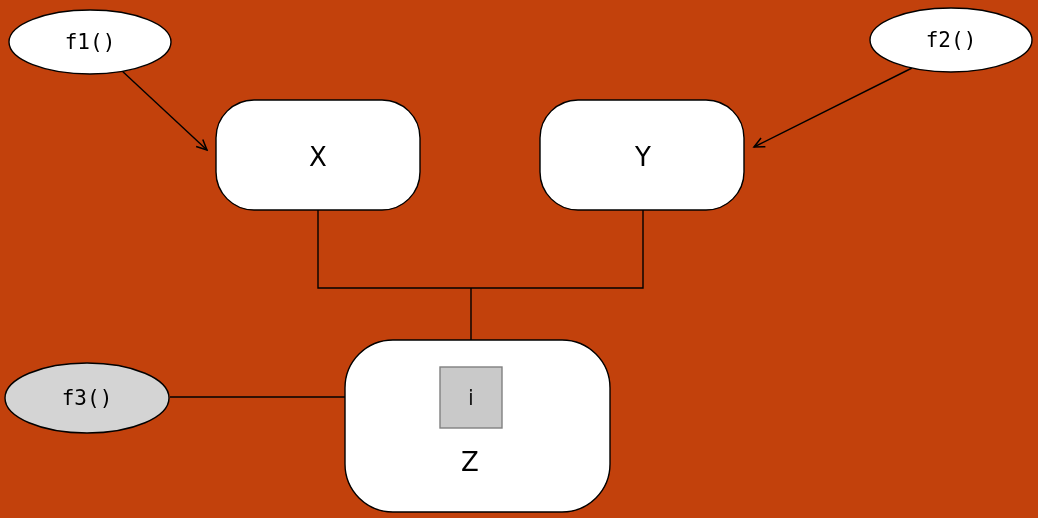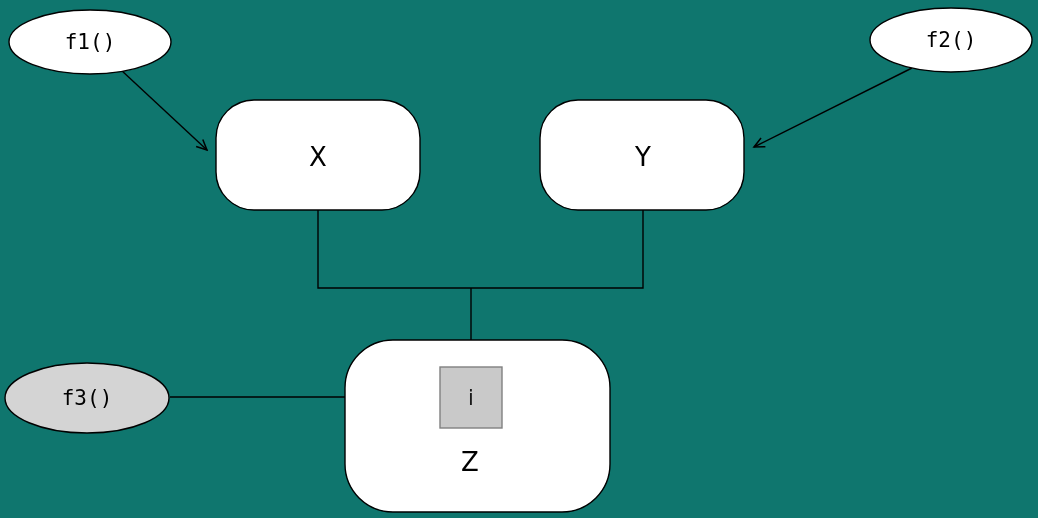--- a/index.html
+++ b/index.html
@@ -4,21 +4,21 @@
 <style>
   html, body {
     margin: 0;
     padding: 0;
     background: #ffffff;
   }
   .canvas {
     width: 1038px;
     height: 518px;
     position: relative;
-    background: #0f766e;
+    background: #c2410c;
     overflow: hidden;
   }
   svg { display: block; }
   .shape {
     fill: #ffffff;
     stroke: #000000;
     stroke-width: 1.4;
   }
   .shaded {
     stroke: #000000;

